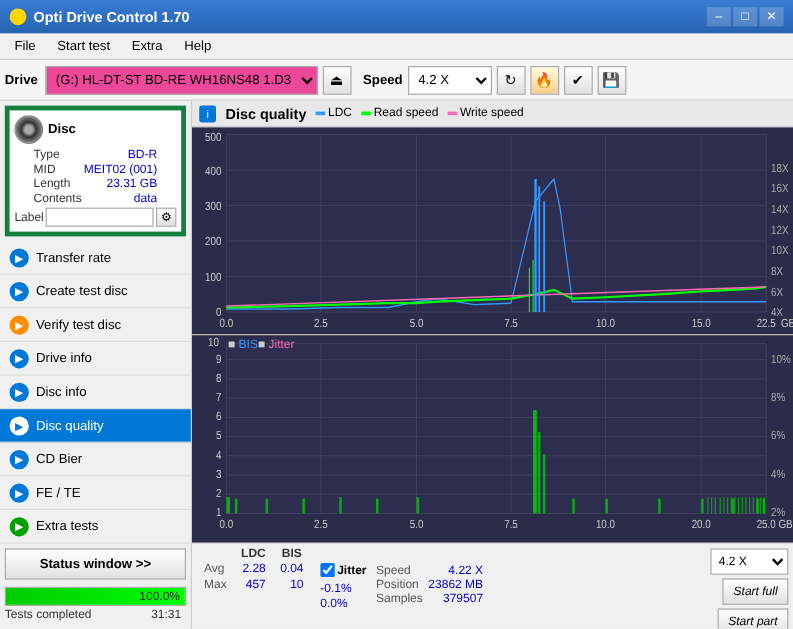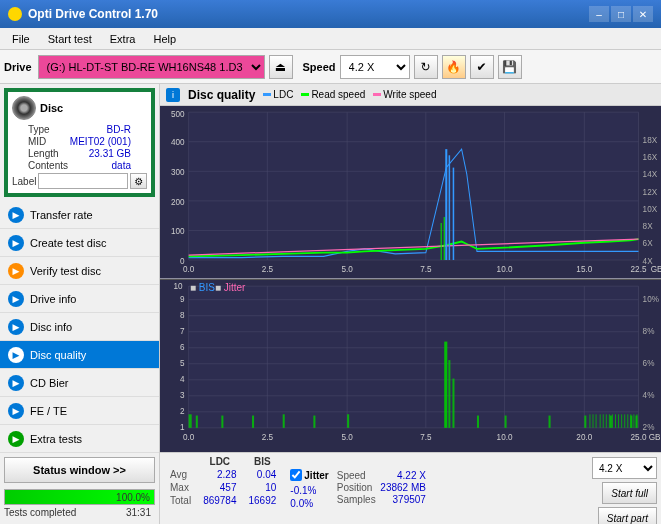--- a/index.html
+++ b/index.html
@@ -660,25 +660,20 @@
           <tr>
             <td>Avg</td>
             <td class="blue">2.28</td>
             <td class="blue">0.04</td>
           </tr>
           <tr>
             <td>Max</td>
             <td class="blue">457</td>
             <td class="blue">10</td>
           </tr>
-          <tr>
-            <td>Total</td>
-            <td class="blue">869784</td>
-            <td class="blue">16692</td>
-          </tr>
         </tbody>
           </table>
       </div>
 
       <div style="display:flex;flex-direction:column;justify-content:flex-start;padding-top:14px;">
         <div style="display:flex;align-items:center;gap:2px;margin-bottom:4px;">
           <input type="checkbox" checked="" class="checkbox-jitter" style="">
           <span style="font-size:10px;font-weight:600">Jitter</span>
         </div>
         <div style="font-size:10px;color:#0000cc;margin-bottom:2px;">-0.1%</div>

